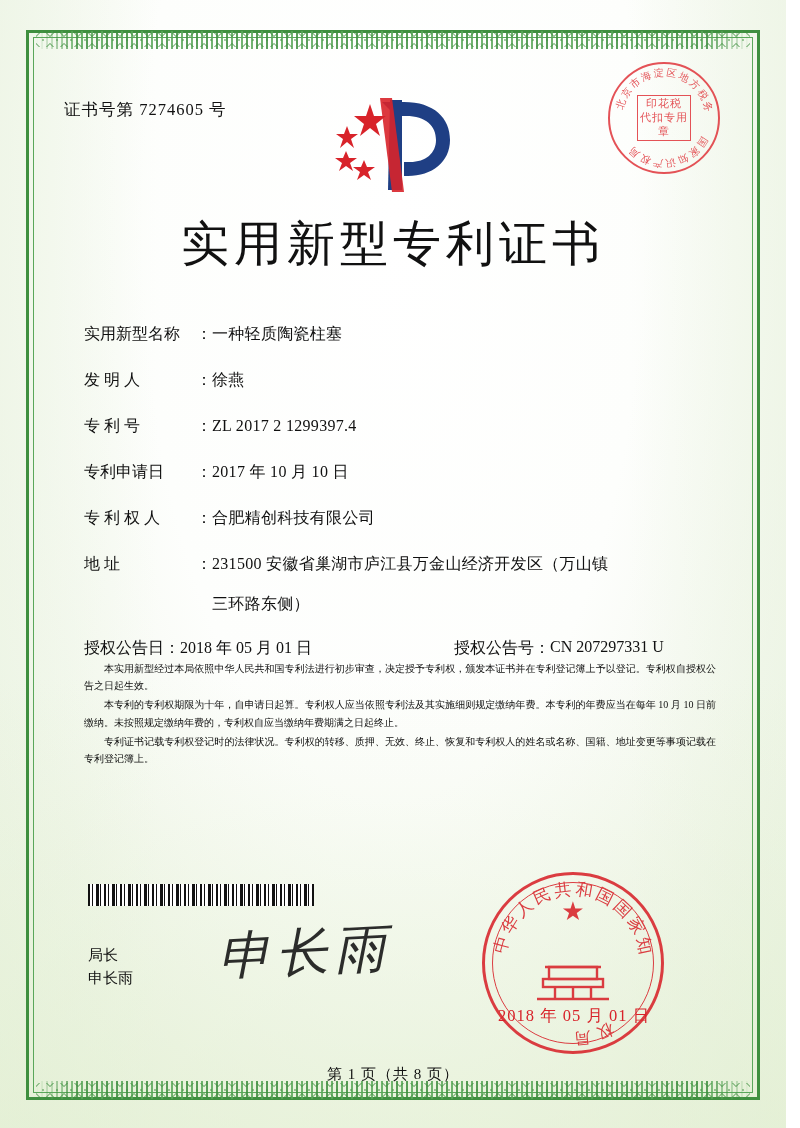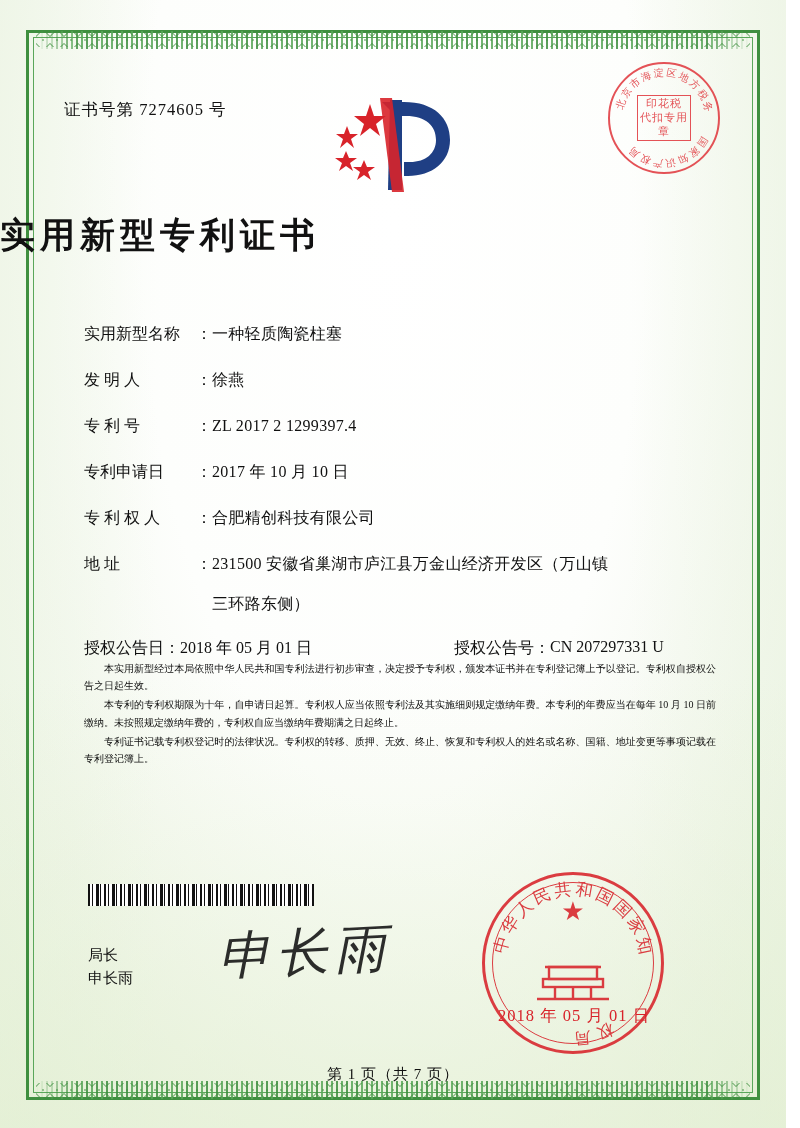--- a/index.html
+++ b/index.html
@@ -86,22 +86,23 @@
     left: 330px;
     top: 96px;
     width: 140px;
     height: 96px;
   }
   
   .doc-title {
     position: absolute;
     left: 0; right: 0;
     top: 212px;
-    font-size: 35px;
-    font-weight: bold;
+    text-align: center;
+    font-size: 48px;
+    font-weight: normal;
     letter-spacing: 5px;
     color: #111;
     font-family: "DejaVu Serif", "Liberation Serif", serif;
   }
   .cert-no {
     position: absolute;
     left: 64px;
     top: 99px;
     font-size: 16.5px;
     color: #111;
@@ -410,14 +411,14 @@
         <rect x="58" y="104" width="60" height="8"></rect>
         <rect x="64" y="92" width="48" height="12"></rect>
         <path d="M60,92 L116,92"></path>
         <path d="M70,112 L70,124 M88,112 L88,124 M106,112 L106,124"></path>
         <path d="M52,124 L124,124"></path>
       </g>
     </svg>
   </div>
   <div class="seal-date">2018 年 05 月 01 日</div>
 
-  <div class="footer">第 1 页（共 7 页）</div>
+  <div class="footer">第 1 页（共 8 页）</div>
 </div>
 
 </body></html>

